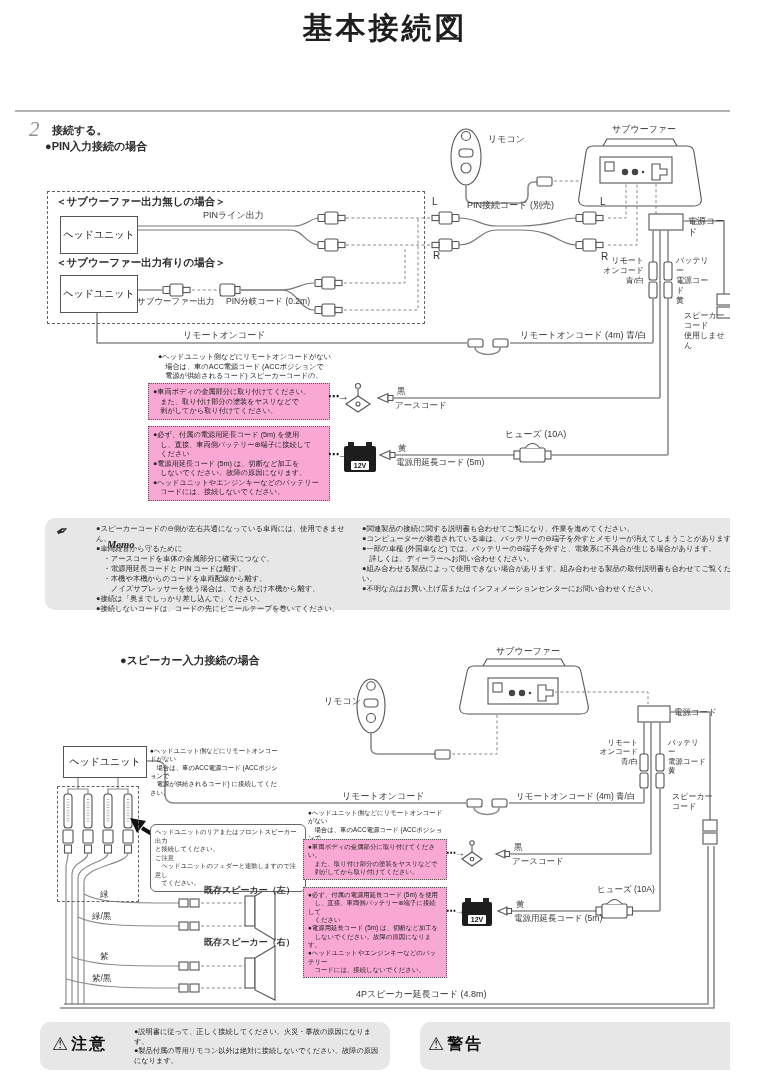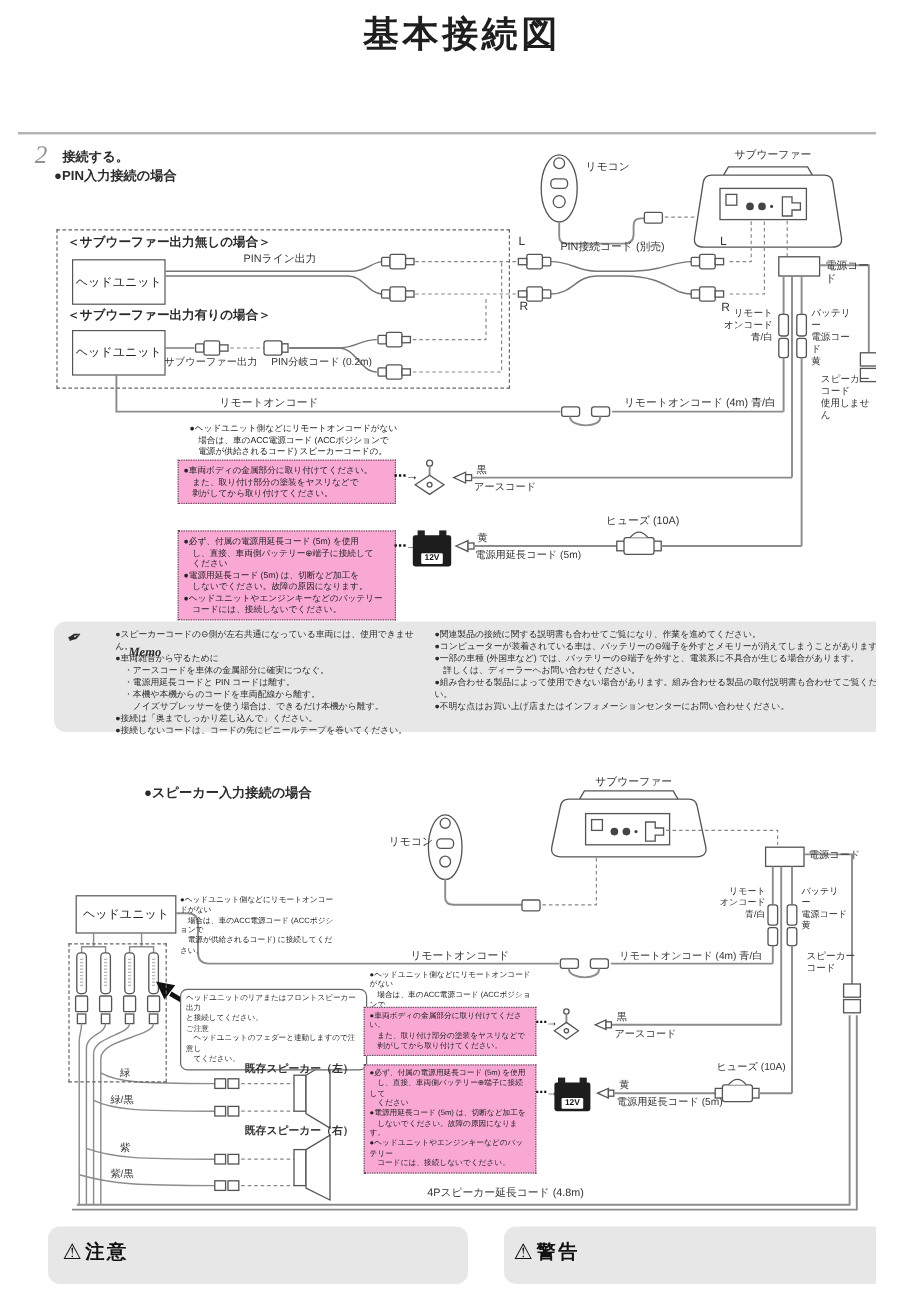--- a/index.html
+++ b/index.html
@@ -324,21 +324,21 @@
   <div class="abs lbl" style="left:520px;top:330px;">リモートオンコード (4m) 青/白</div>
   <div class="abs note" style="left:158px;top:352px;">●ヘッドユニット側などにリモートオンコードがない
 　場合は、車のACC電源コード (ACCポジションで
 　電源が供給されるコード) スピーカーコードの。</div>
   <div class="abs dotbox note" style="left:148px;top:383px;width:172px;">●車両ボディの金属部分に取り付けてください。
 　また、取り付け部分の塗装をヤスリなどで
 　剥がしてから取り付けてください。</div>
   <div class="abs arrow3" style="left:328px;top:390px;">⋯→</div>
   <div class="abs lbl s85" style="left:397px;top:386px;">黒</div>
   <div class="abs lbl s85" style="left:395px;top:400px;">アースコード</div>
-  <div class="abs dotbox note" style="left:148px;top:426px;width:172px;margin-top:16px;">●必ず、付属の電源用延長コード (5m) を使用
+  <div class="abs dotbox note" style="left:148px;top:426px;width:172px;">●必ず、付属の電源用延長コード (5m) を使用
 　し、直接、車両側バッテリー⊕端子に接続して
 　ください
 ●電源用延長コード (5m) は、切断など加工を
 　しないでください。故障の原因になります。
 ●ヘッドユニットやエンジンキーなどのバッテリー
 　コードには、接続しないでください。</div>
   <div class="abs arrow3" style="left:328px;top:448px;">⋯→</div>
   <div class="battery" style="left:344px;top:442px;width:32px;height:30px;">
     <div class="bterm" style="left:4px;"></div>
     <div class="bterm" style="right:4px;"></div>
@@ -425,20 +425,22 @@
   <div class="abs lbl s85" style="left:92px;top:973px;">紫/黒</div>
   <div class="abs lbl b" style="left:204px;top:885px;">既存スピーカー（左）</div>
   <div class="abs lbl b" style="left:204px;top:937px;">既存スピーカー（右）</div>
   <div class="abs lbl" style="left:356px;top:989px;">4Pスピーカー延長コード (4.8m)</div>
 
   <div class="abs panel" style="left:40px;top:1022px;width:350px;height:48px;"></div>
   <div class="abs warnttl" style="left:52px;top:1033px;">
     <span class="tri">⚠</span>
     <span>注意</span>
   </div>
+  <div class="abs warntext" style="left:134px;top:1027px;width:250px;">●説明書に従って、正しく接続してください。火災・事故の原因になります。
+●製品付属の専用リモコン以外は絶対に接続しないでください。故障の原因になります。</div>
 
   <div class="abs panel" style="left:420px;top:1022px;width:326px;height:48px;"></div>
   <div class="abs warnttl" style="left:428px;top:1033px;">
     <span class="tri">⚠</span>
     <span>警告</span>
   </div>
 
 </div>
 
 </body></html>

